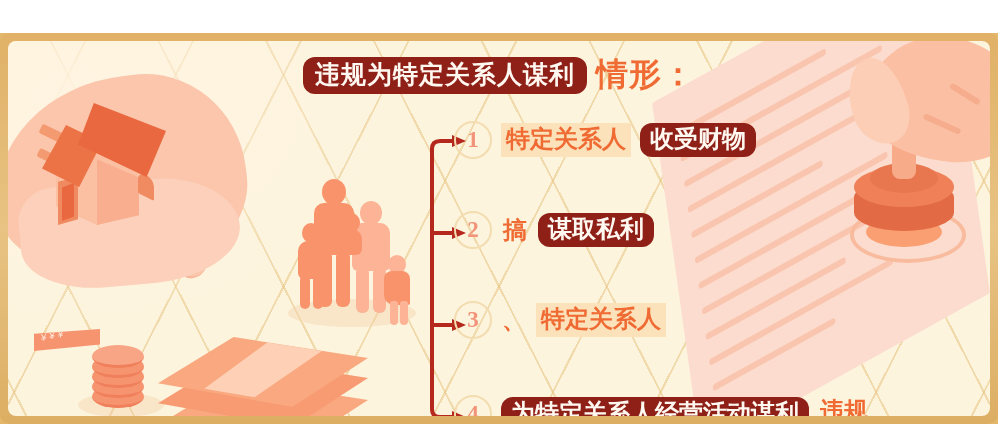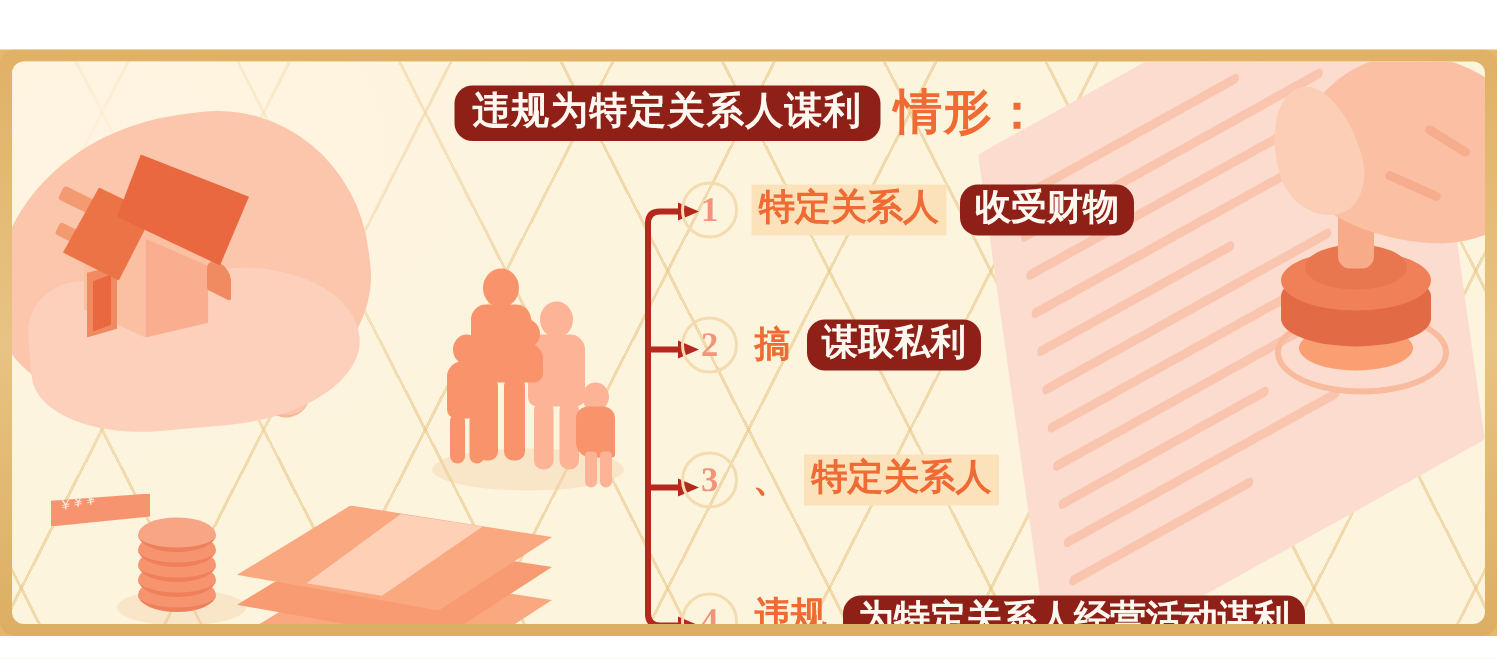--- a/index.html
+++ b/index.html
@@ -434,19 +434,19 @@
       </div>
 
       <div class="item i3">
         <span class="num-circle">3</span>
         <span class="seg punc">、</span>
         <span class="seg hl">特定关系人</span>
       </div>
 
       <div class="item i4">
         <span class="num-circle">4</span>
+        <span class="seg dark">为特定关系人经营活动谋利</span>
         <span class="seg uline">违规</span>
-        <span class="seg dark">为特定关系人经营活动谋利</span>
       </div>
 
     </div>
   </div>
 </div>
 
 </body></html>

